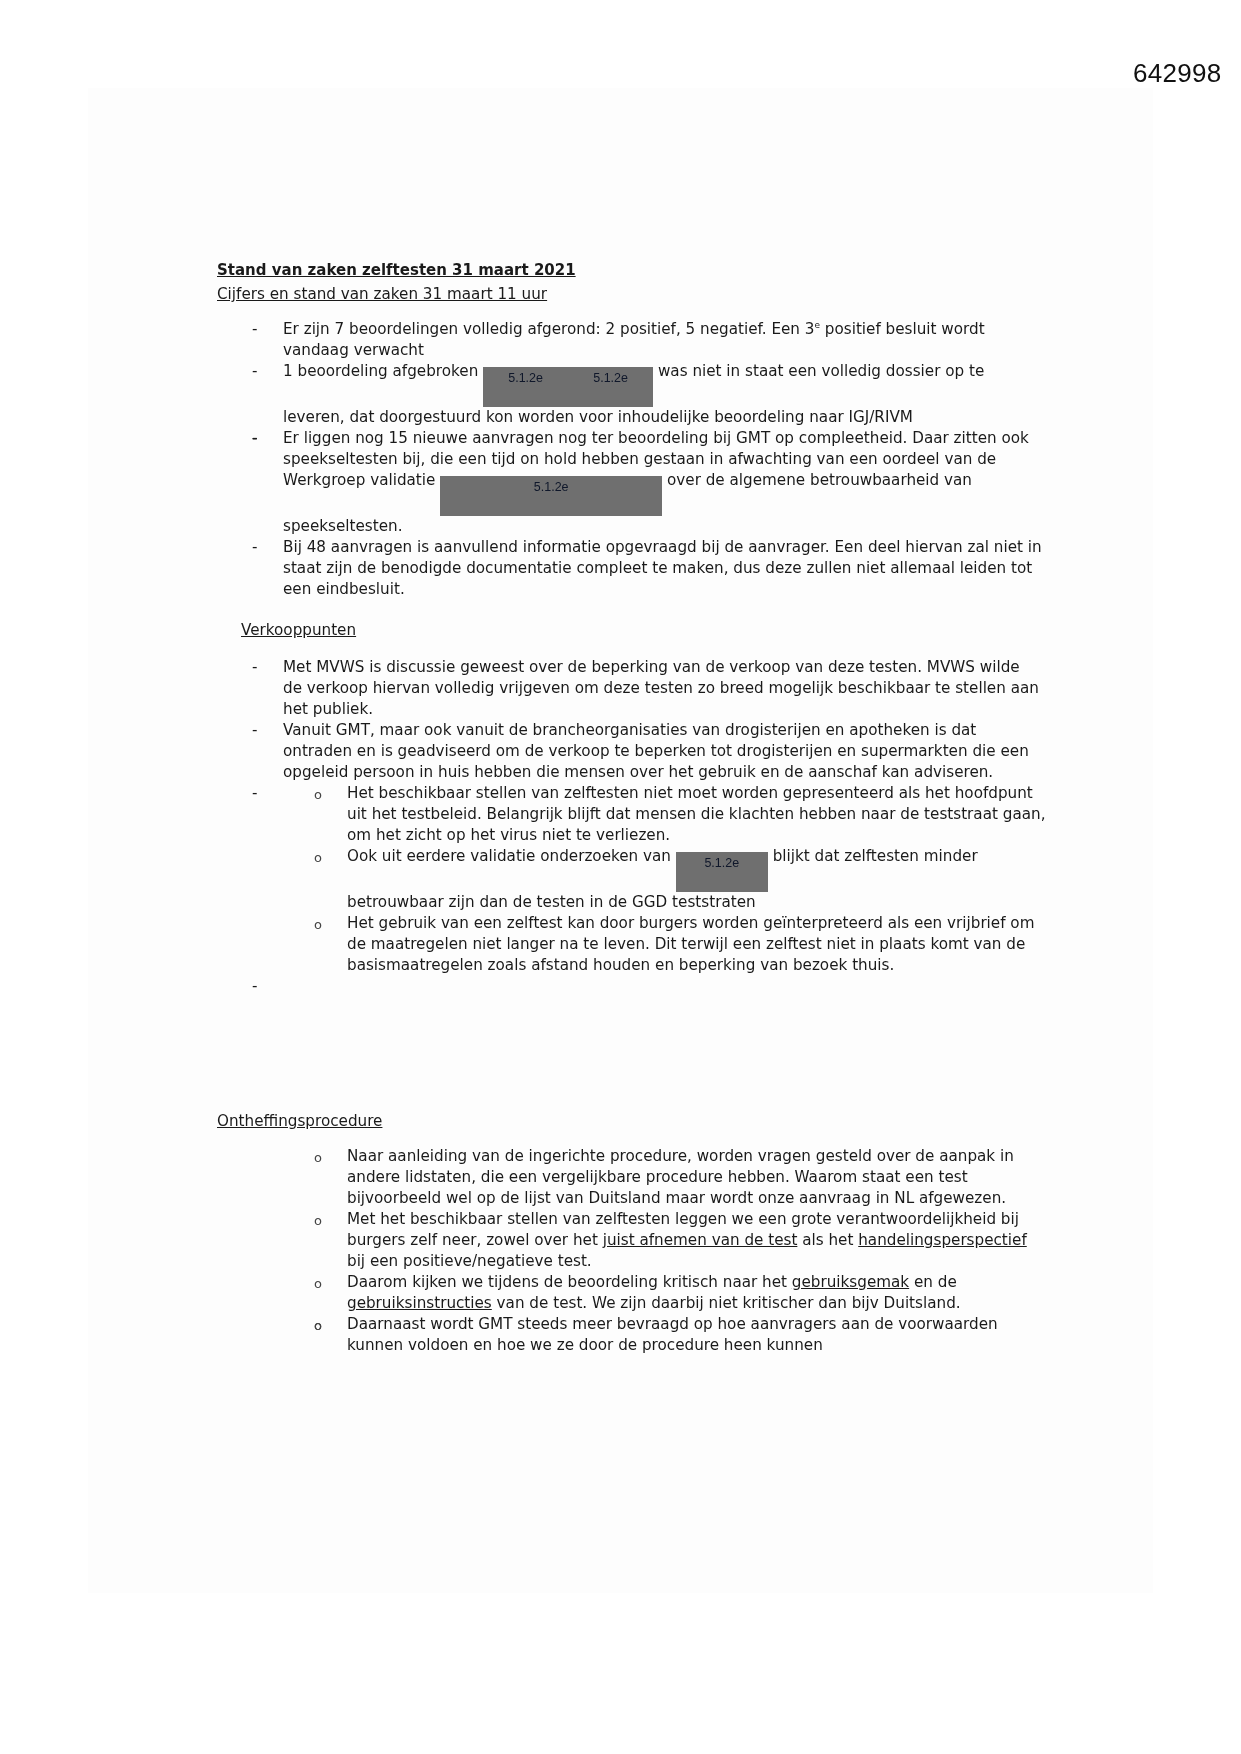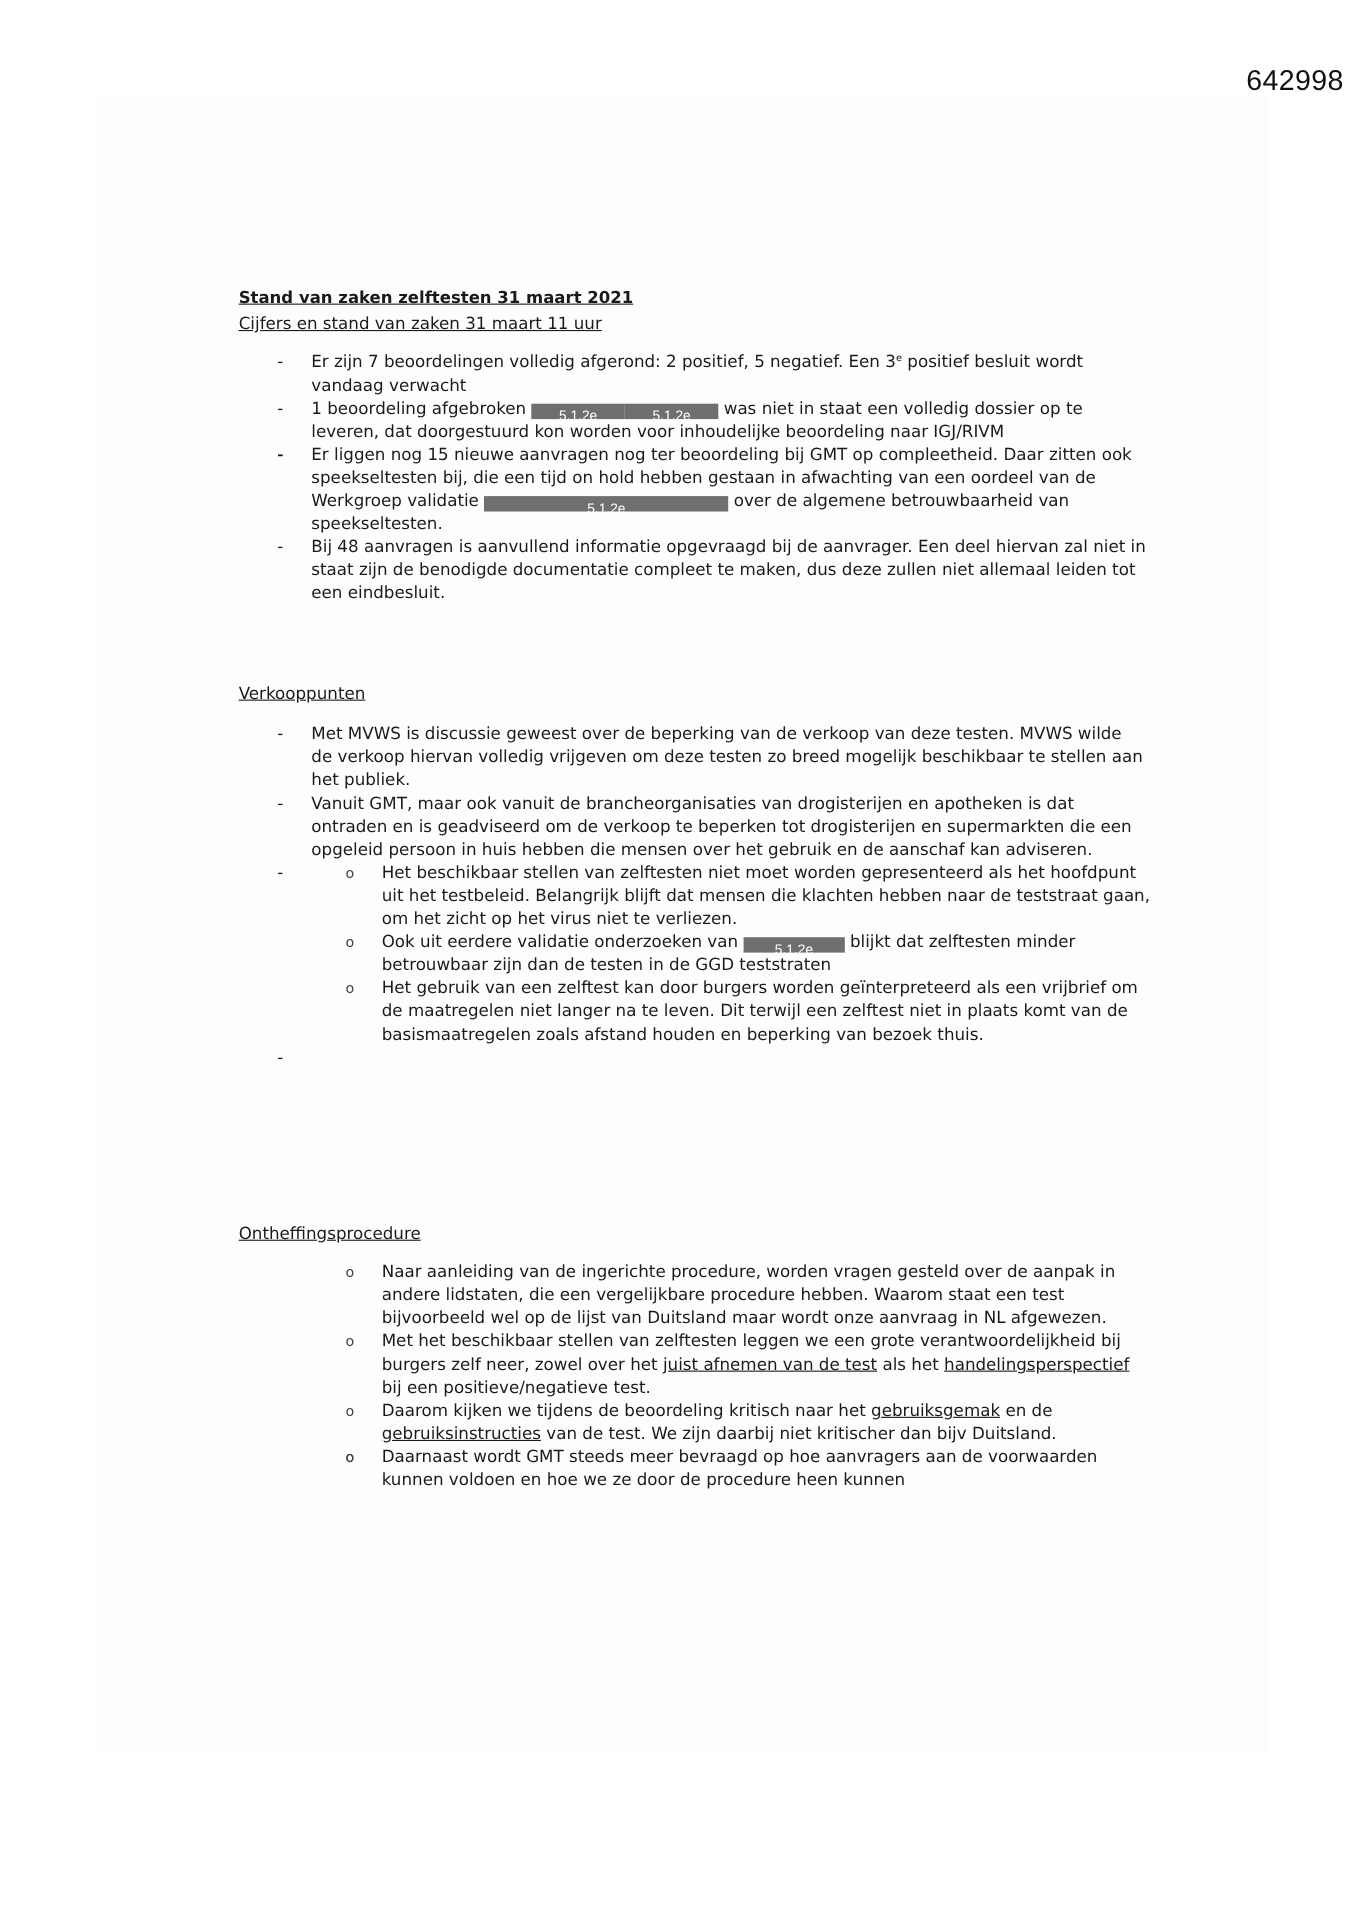--- a/index.html
+++ b/index.html
@@ -67,25 +67,25 @@
     }
     .sub .marker {
       position: absolute;
       left: 314px; top: 1px;
       font-size: 13px;
       color: #444;
     }
     .redact {
       display: inline-block;
       background: #6f6f6f;
-      color: #ffffff;
+      color: #0f172a;
       font-family: "Liberation Sans", sans-serif;
       font-size: 12.5px;
       line-height: 22px;
-      height: 14px;
+      height: 40px;
       vertical-align: -6px;
       text-align: center;
     }
     .u { text-decoration: underline; }
     sup { font-size: 9px; line-height: 0; }
   </style>
 </head>
 <body>
 
 <div class="scan-area"></div>
@@ -114,21 +114,21 @@
   <div class="item">
     <span class="marker">-</span>
     <span>Er liggen nog 15 nieuwe aanvragen nog ter beoordeling bij GMT op compleetheid. Daar zitten ook speekseltesten bij, die een tijd on hold hebben gestaan in afwachting van een oordeel van de Werkgroep validatie </span><span class="redact" style="width:222px;">5.1.2e</span><span> over de algemene betrouwbaarheid van speekseltesten.</span>
   </div>
   <div class="item">
     <span class="marker">-</span>
     <span>Bij 48 aanvragen is aanvullend informatie opgevraagd bij de aanvrager. Een deel hiervan zal niet in staat zijn de benodigde documentatie compleet te maken, dus deze zullen niet allemaal leiden tot een eindbesluit.</span>
   </div>
 </div>
 
-<div class="section-heading" style="top:621px;">Verkooppunten</div>
+<div class="section-heading" style="top:621px;margin-left:24px;">Verkooppunten</div>
 
 <div class="block" style="top:657px;">
   <div class="item">
     <span class="marker">-</span>
     <span>Met MVWS is discussie geweest over de beperking van de verkoop van deze testen. MVWS wilde de verkoop hiervan volledig vrijgeven om deze testen zo breed mogelijk beschikbaar te stellen aan het publiek.</span>
   </div>
   <div class="item">
     <span class="marker">-</span>
     <span>Vanuit GMT, maar ook vanuit de brancheorganisaties van drogisterijen en apotheken is dat ontraden en is geadviseerd om de verkoop te beperken tot drogisterijen en supermarkten die een opgeleid persoon in huis hebben die mensen over het gebruik en de aanschaf kan adviseren.</span>
   </div>

